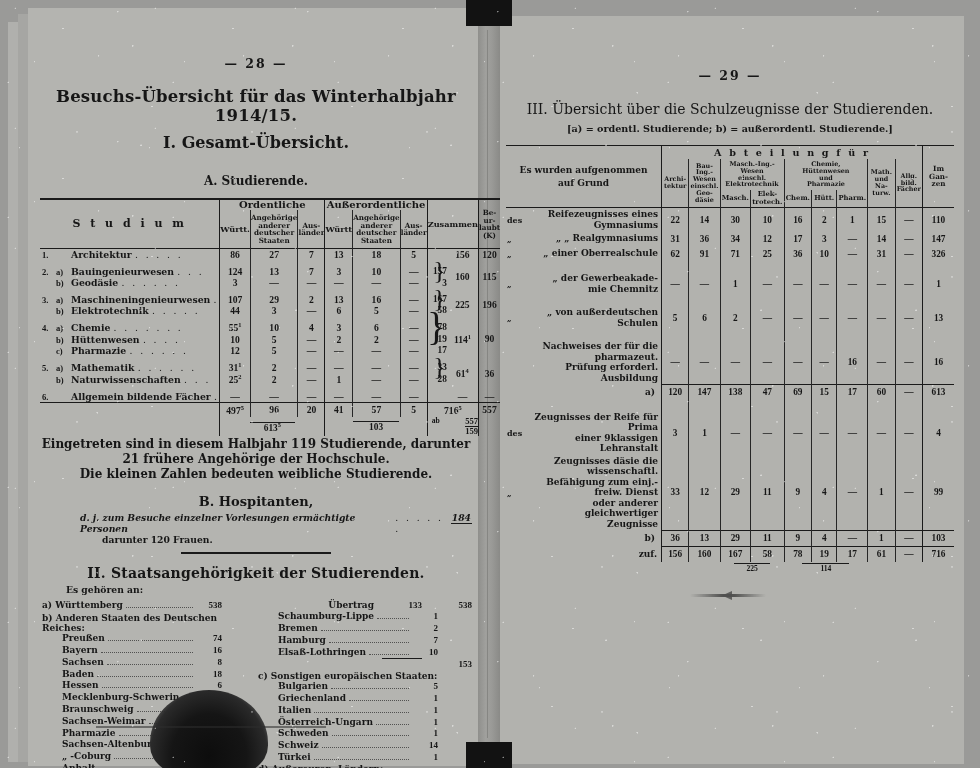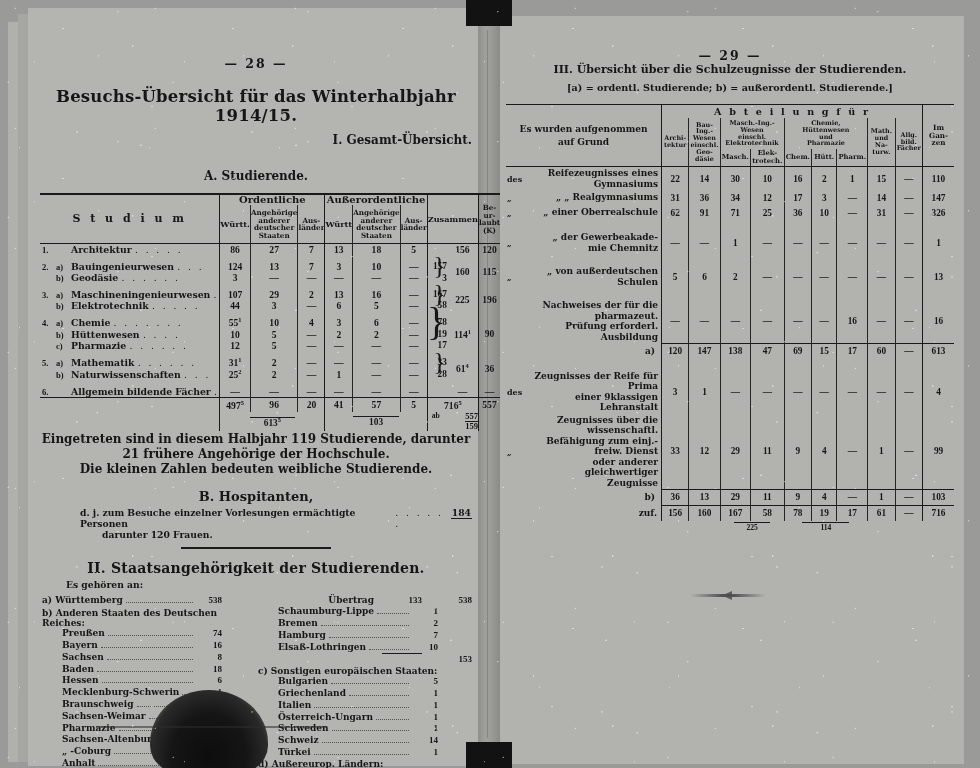--- a/index.html
+++ b/index.html
@@ -49,21 +49,21 @@
 
   .page{position:absolute;color:#161616;}
   .fr{font-family:"DejaVu Serif",serif;font-weight:700;}
   .center{text-align:center;}
 
   .folio{font-size:12.5px;letter-spacing:2px;font-weight:700;}
 
   
   #pageLeft{left:40px;top:56px;width:432px;}
   #pageLeft .title{font-size:16.5px;font-weight:700;letter-spacing:.2px;margin-top:16px;}
-  #pageLeft .sub1{font-size:12px;font-weight:700;margin-top:8px;text-align:right;}
+  #pageLeft .sub1{font-size:16px;font-weight:700;margin-top:8px;}
   #pageLeft .sub2{font-size:12px;font-weight:700;margin-top:22px;}
 
   table.t{border-collapse:collapse;width:100%;font-size:8.4px;}
   table.t td,table.t th{padding:0;vertical-align:middle;}
 
   .hdrtop{border-top:2.1px solid #1a1a1a;}
   .hdrbot{border-bottom:1.3px solid #1a1a1a;}
   .vl{border-left:1px solid #262626;}
   .vl2{border-left:1.9px solid #1a1a1a;}
 
@@ -103,22 +103,22 @@
   .natcol{width:50%;}
   .natrow{display:flex;align-items:baseline;line-height:1.31;}
   .natrow .nm{white-space:nowrap;}
   .natrow .fill{flex:1;border-bottom:1.5px dotted #3a3a3a;margin:0 3px 2.5px 3px;opacity:.8;}
   .natrow .vv{font-family:"Liberation Serif",serif;text-align:right;}
   .ind1{padding-left:22px;}
   .ind0{padding-left:2px;}
   .tot-line{border-top:1.4px solid #1a1a1a;}
 
   
-  #pageRight{left:506px;top:48px;width:448px;}
-  #pageRight .title{font-size:11px;font-weight:700;}
+  #pageRight{left:506px;top:68px;width:448px;}
+  #pageRight .title{font-size:14px;font-weight:400;margin-top:18px;}
   #pageRight .note{font-size:9.6px;font-weight:700;margin-top:6px;}
 
   #rTable{margin-top:11px;border-collapse:collapse;width:100%;}
   #rTable th{font-weight:700;}
   #rTable .abt{font-size:9.6px;font-weight:700;letter-spacing:2.2px;}
   #rTable .hh{font-size:6.4px;font-weight:700;line-height:1.06;}
   #rTable .hh2{font-size:6.8px;font-weight:700;line-height:1.08;}
   #rTable .hg{font-size:7.2px;font-weight:700;line-height:1.1;}
   #rTable .lead{font-size:9px;font-weight:700;line-height:1.17;text-align:right;padding-right:3px;}
   #rTable .pre{font-size:8px;font-weight:700;text-align:left;padding-left:1px;white-space:nowrap;}
@@ -410,21 +410,21 @@
             <td colspan="2" class="vl2" style="text-align: right; font-family: &quot;Liberation Serif&quot;, serif; font-weight: 700; font-size: 8.6px; line-height: 1.05;"><span style="float:left;padding-left:4px;font-size:7.6px;">ab</span><div style="display:inline-block;text-align:right;"><div class="ub" style="border-top:0;border-bottom:1px solid #1a1a1a;">557</div><div>159</div></div></td>
             <td class="vl2"></td>
           </tr>
         </tbody>
     </table>
 
     <div class="center foot fr">Eingetreten sind in diesem Halbjahr 119 Studierende, darunter 21 frühere Angehörige der Hochschule.</div>
     <div class="center foot fr" style="margin-top:0">Die kleinen Zahlen bedeuten weibliche Studierende.</div>
 
     <div class="center secB fr">B. Hospitanten,</div>
-    <div class="bline" style="display:flex;align-items:baseline;padding-left:40px;margin-top:3px;">
+    <div class="bline" style="display:flex;align-items:baseline;padding-left:40px;margin-top:3px;font-style:italic;">
       <span>d. j. zum Besuche einzelner Vorlesungen ermächtigte Personen</span>
       <span class="dots" style="margin-left:6px;">. . . . . .</span>
       <span style="flex:1"></span>
       <span class="underline-num">184</span>
     </div>
     <div class="bline" style="padding-left:62px;">darunter 120 Frauen.</div>
     <div class="rule-short"></div>
 
     <div class="center secII fr">II. Staatsangehörigkeit der Studierenden.</div>
     <div class="bline" style="padding-left:26px;margin-top:3px;">Es gehören an:</div>
@@ -873,21 +873,21 @@
             <td class="n vl">—</td>
             <td class="n vl">—</td>
             <td class="n vl">—</td>
             <td class="n vl">—</td>
             <td class="n vl">—</td>
             <td class="n vl2">4</td>
           </tr>
           <tr class="rr">
             <td class="pre">„</td>
             <td class="lead fr">
-              <div>Zeugnisses über die wissenschaftl.</div>
+              <div>Zeugnisses däsie die wissenschaftl.</div>
               <div>Befähigung zum einj.-freiw. Dienst</div>
               <div>oder anderer gleichwertiger Zeugnisse</div>
             </td>
             <td class="n vl2">33</td>
             <td class="n vl">12</td>
             <td class="n vl">29</td>
             <td class="n vl">11</td>
             <td class="n vl">9</td>
             <td class="n vl">4</td>
             <td class="n vl">—</td>

